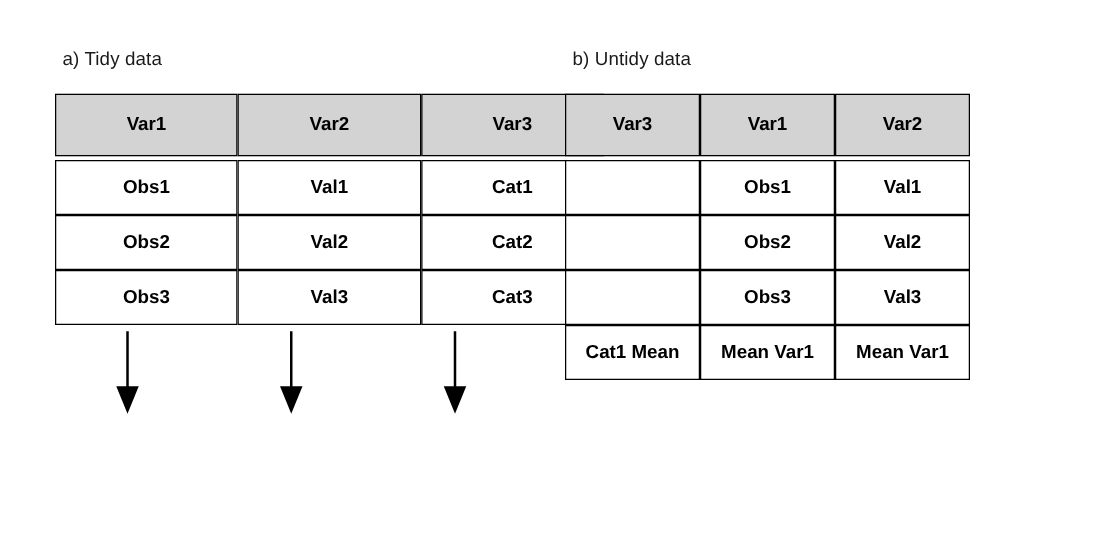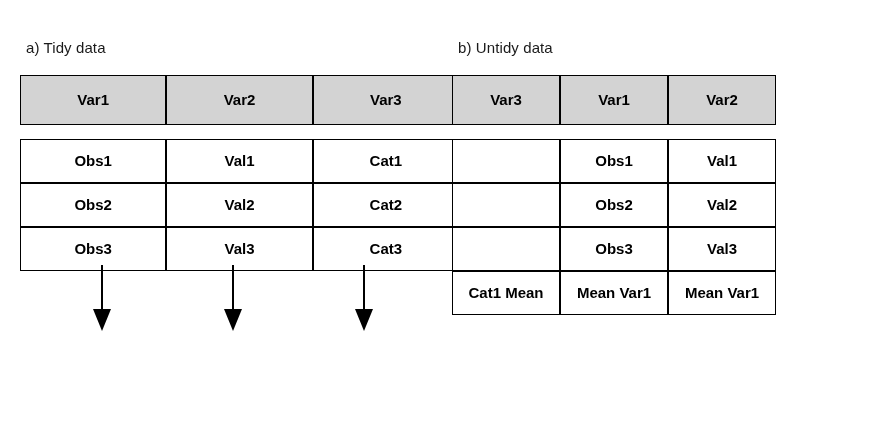--- a/index.html
+++ b/index.html
@@ -14,21 +14,21 @@
     font-family: "Liberation Sans", sans-serif;
     position: relative;
     overflow: hidden;
     color: #000000;
   }
 
   .panel {
     position: absolute;
   }
 
-  #panel-a { left: 20px; top: 38px; width: 439px; }
+  #panel-a { left: 44px; top: 38px; width: 439px; }
   #panel-b { left: 452px; top: 38px; width: 324px; }
 
   .panel-caption {
     font-size: 15px;
     font-weight: 400;
     color: #1a1a1a;
     line-height: 20px;
     margin: 0 0 17px 6px;
     white-space: nowrap;
     letter-spacing: 0.1px;
@@ -56,21 +56,21 @@
     overflow: hidden;
   }
 
   table.grid th {
     background: #d3d3d3;
     height: 50px;
     border-color: #000000;
   }
 
   
-  .header-table { margin-bottom: 14px; }
+  .header-table { margin-bottom: 3px; }
 
   .body-table td { background: #ffffff; }
 
   
   #arrow-layer {
     position: absolute;
     left: 34px;
     top: 265px;
     width: 396px;
     height: 70px;

